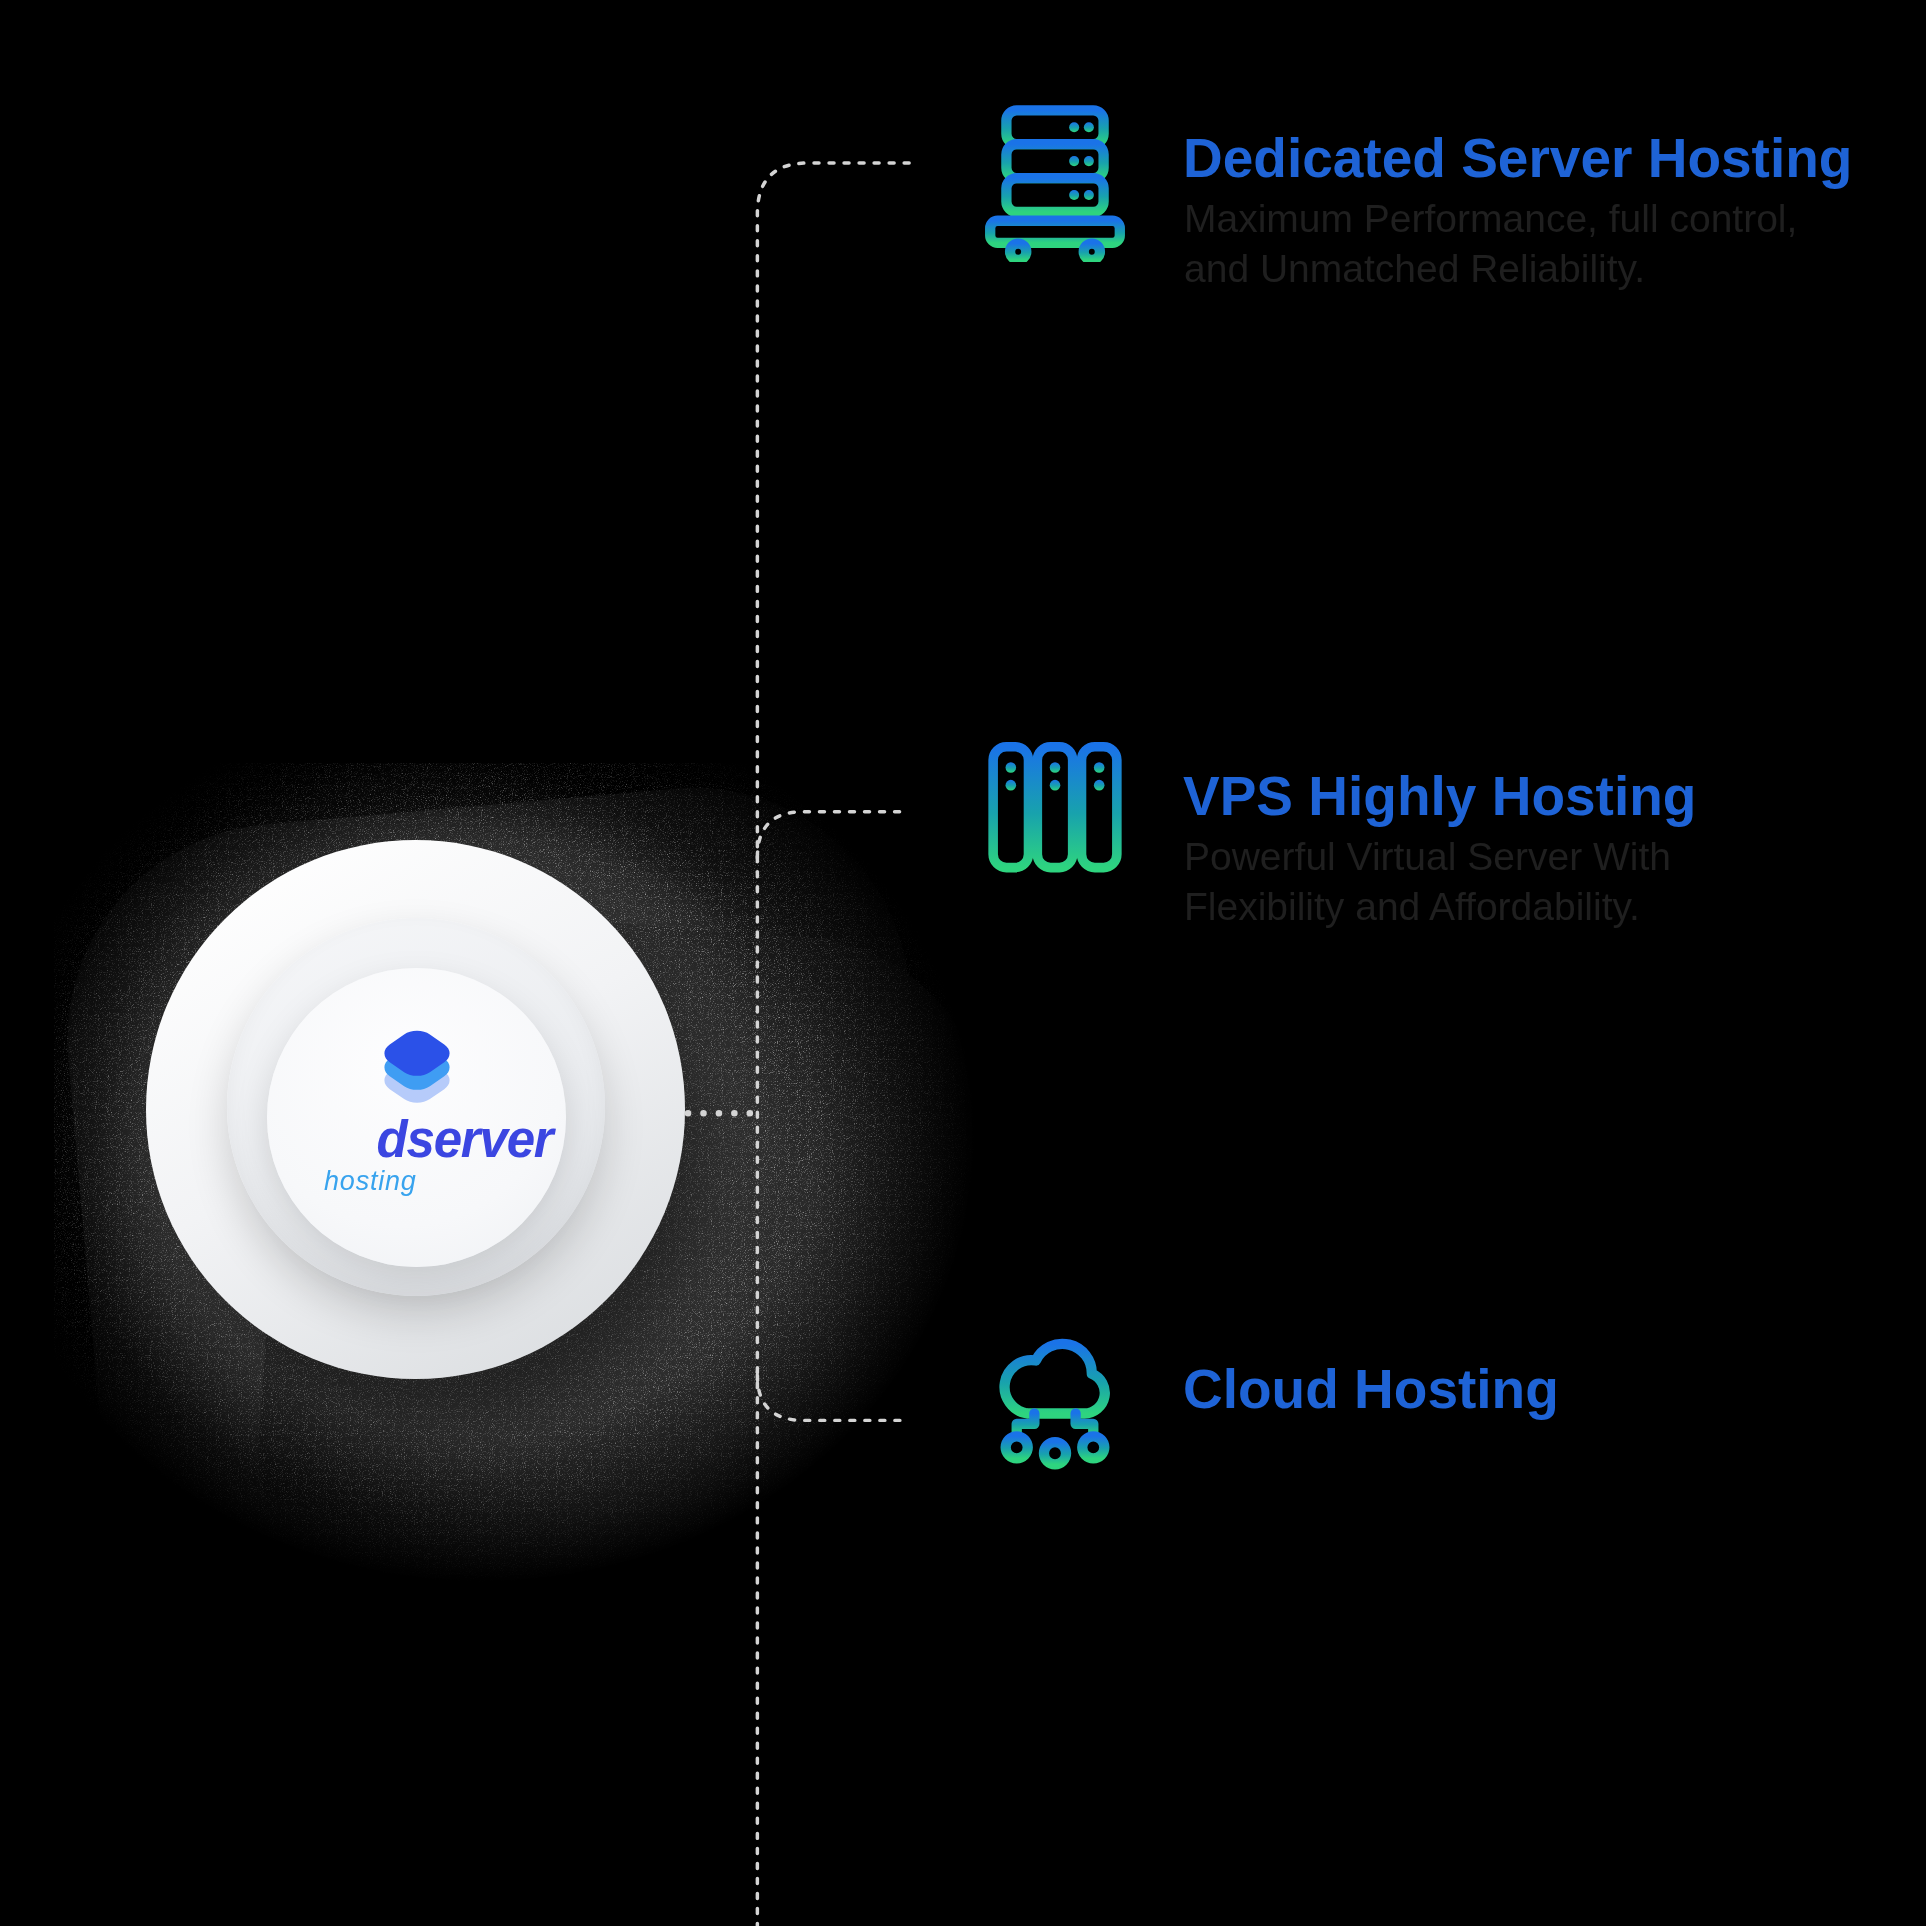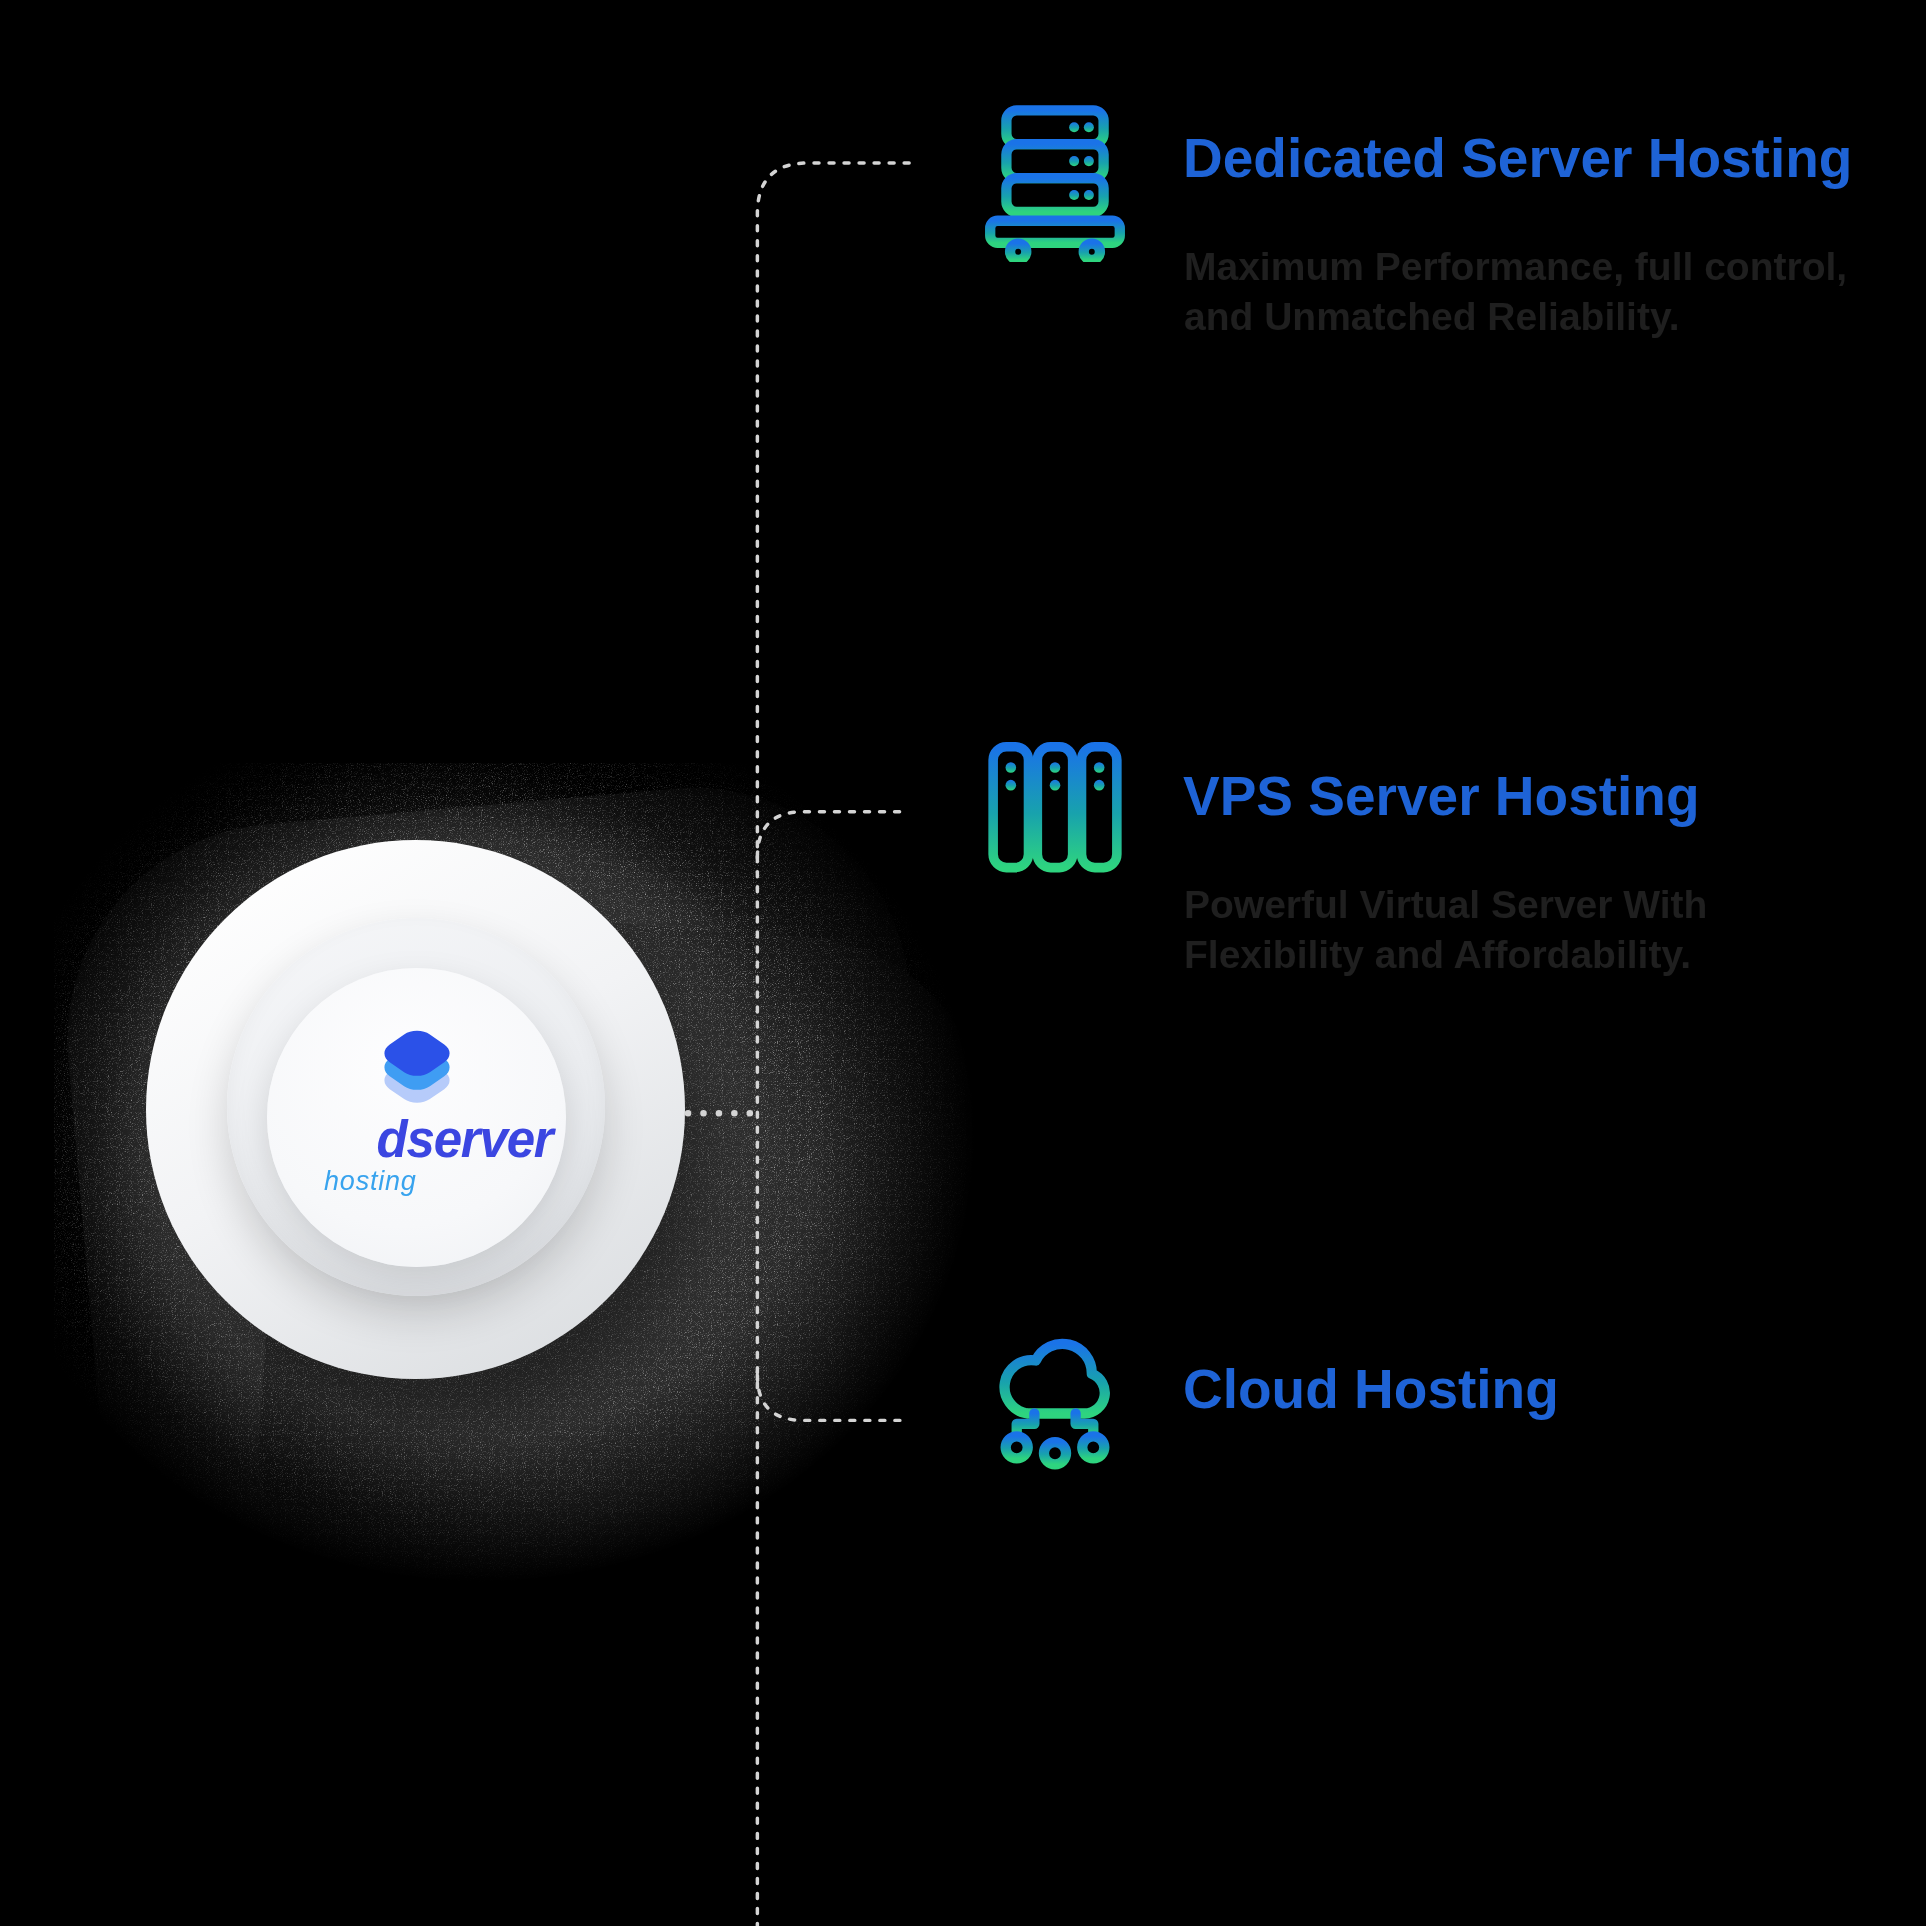--- a/index.html
+++ b/index.html
@@ -75,23 +75,22 @@
   
   .service{position:absolute;}
   .service .icon{position:absolute;left:0;top:0;width:154px;height:162px;}
   .service .title{
     position:absolute;left:205px;top:31px;
     font-size:55px;font-weight:700;letter-spacing:0;line-height:1;white-space:nowrap;
     color:var(--title-blue,#1e63d6);
   }
   .service .desc{
     position:absolute;left:206px;top:94px;
-    font-size:39px;font-weight:700;line-height:1.28;white-space:nowrap;
+    font-size:39px;font-weight:400;line-height:1.28;white-space:nowrap;
     color:var(--subtitle-gray,#1f1f1f);
-    margin-top:48px;
   }
   .svc-dedicated{left:978px;top:100px;}
   .svc-vps{left:978px;top:738px;}
   .svc-cloud{left:978px;top:1331px;}
   .svc-shared{left:991px;top:1958px;}
   .icon-svg{width:100%;height:100%;}
   .istroke{fill:none;stroke:url(#icongrad);stroke-linecap:round;stroke-linejoin:round;}
   .ifill{fill:url(#icongrad);stroke:none;}
 </style>
 </head>
@@ -191,21 +190,21 @@
         <g class="ifill">
           <circle cx="20" cy="20" r="3.6"></circle>
             <circle cx="20" cy="32" r="3.6"></circle>
           <circle cx="50" cy="20" r="3.6"></circle>
             <circle cx="50" cy="32" r="3.6"></circle>
           <circle cx="80" cy="20" r="3.6"></circle>
             <circle cx="80" cy="32" r="3.6"></circle>
         </g>
       </svg>
     </div>
-    <div class="title">VPS Server Hosting</div>
+    <div class="title">VPS Highly Hosting</div>
     <div class="desc">
       <div>Powerful Virtual Server With</div>
       <div>Flexibility and Affordability.</div>
     </div>
   </div>
 
   <div class="service svc-cloud">
     <div class="icon">
       <svg class="icon-svg" viewBox="0 0 100 110">
         <g class="istroke" stroke-width="7">

